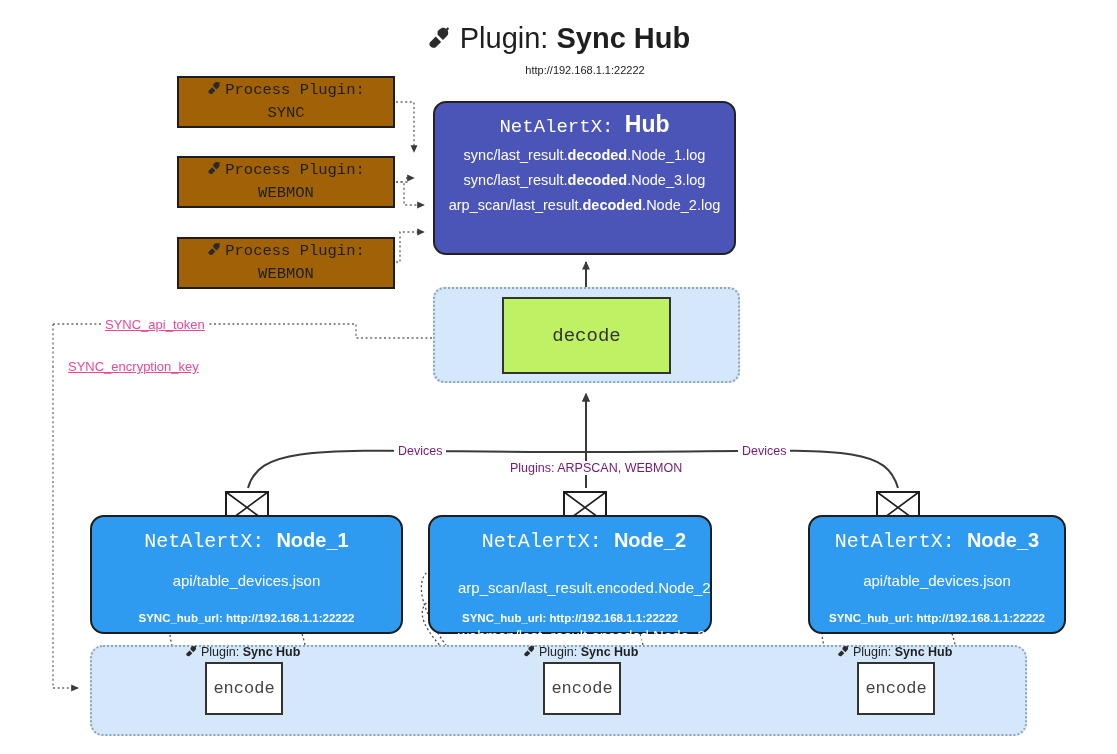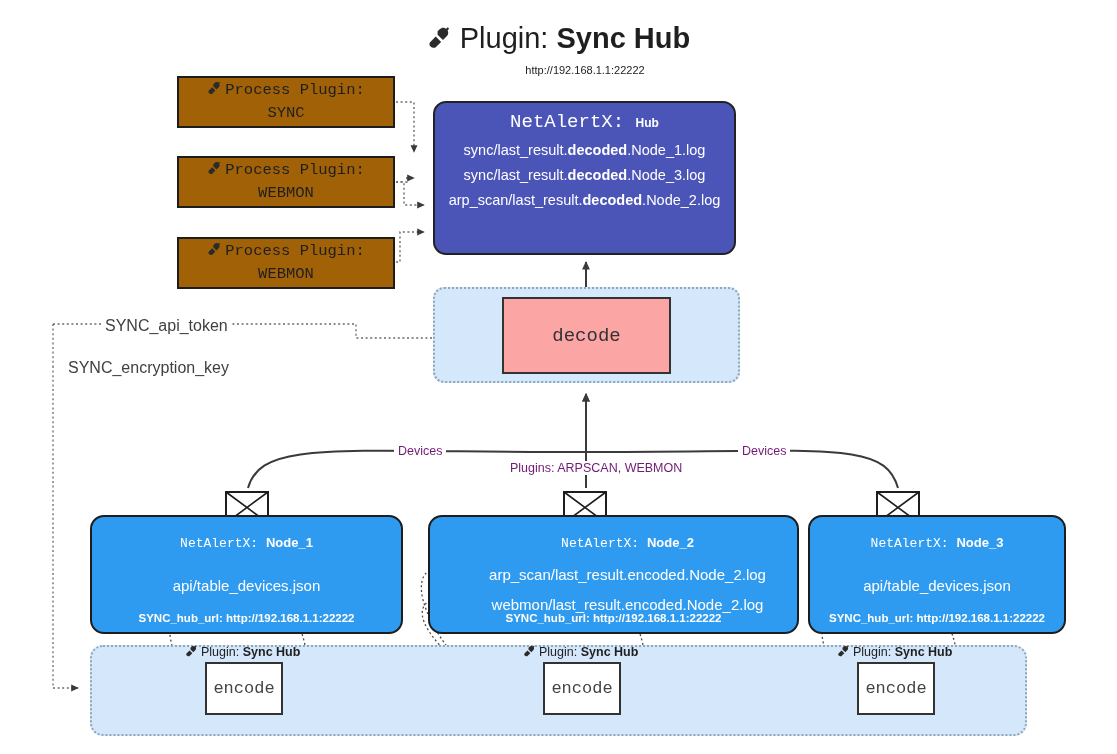--- a/index.html
+++ b/index.html
@@ -30,61 +30,61 @@
   #proc0{left:177px;top:76px;}
   #proc1{left:177px;top:156px;}
   #proc2{left:177px;top:237px;}
 
   
   .hub{position:absolute;left:433px;top:101px;width:303px;height:154px;
        background:#4b55b8;border:2px solid #222;border-radius:13px;
        box-sizing:border-box;color:#fff;padding-top:8px;}
   .hub .htitle{text-align:center;font-size:19px;
                font-family:"Liberation Mono", monospace;margin-bottom:5px;}
-  .hub .htitle b{font-family:"Liberation Sans",sans-serif;font-size:12px;}
+  .hub .htitle b{font-family:"Liberation Sans",sans-serif;font-size:23px;}
   .hub .hline{font-size:14.5px;text-align:center;line-height:25px;white-space:nowrap;}
   .hub .hline b{font-weight:bold;}
 
   
   .decode-wrap{position:absolute;left:433px;top:287px;width:307px;height:96px;
         background:#d5e7fa;border:2px dotted #8ea7bb;border-radius:11px;box-sizing:border-box;}
   .decode{position:absolute;left:502px;top:297px;width:169px;height:77px;
-          background:#fca5a5;border:2px solid #333;box-sizing:border-box;
+          background:#bef264;border:2px solid #333;box-sizing:border-box;
           display:flex;align-items:center;justify-content:center;
           font-family:"Liberation Mono", monospace;font-size:19px;color:#333;}
 
   
-  .tok{position:absolute;font-size:16px;background:#fff;padding:0 4px;color:#404040;
-       white-space:nowrap;}
+  .tok{position:absolute;font-size:13px;background:#fff;padding:0 4px;color:#ec4899;
+       white-space:nowrap;text-decoration:underline;}
   #tok0{left:101px;top:317px;}
   #tok1{left:64px;top:359px;}
 
   
   .cap{position:absolute;font-size:12.5px;background:#fff;padding:0 4px;
        white-space:nowrap;color:#701a75;}
   #cap-dev-l{left:394px;top:444px;}
   #cap-plug{left:506px;top:461px;}
   #cap-dev-r{left:738px;top:444px;}
 
   
   .node{position:absolute;height:119px;background:#2f9bf0;
         border:2px solid #1d1d1d;border-radius:14px;box-sizing:border-box;
         color:#fff;padding-top:10px;}
-  .node .ntitle{text-align:center;font-size:13px;
-        font-family:"Liberation Mono", monospace;line-height:32px;}
+  .node .ntitle{text-align:center;font-size:20px;
+        font-family:"Liberation Mono", monospace;line-height:26px;}
   .node .ntitle b{font-family:"Liberation Sans",sans-serif;}
   .node .nline{text-align:center;font-size:15px;line-height:28px;white-space:nowrap;}
   .node .nurl{position:absolute;left:0;bottom:8px;width:100%;text-align:center;
               font-size:11.5px;font-weight:600;white-space:nowrap;}
   #node0{left:90px;top:515px;width:313px;}
-  #node1{left:428px;top:515px;width:371px;padding-left:28px;}
+  #node1{left:428px;top:515px;width:284px;padding-left:28px;}
   #node2{left:808px;top:515px;width:258px;}
   #node0 .nline{margin-top:12px;}
   #node2 .nline{margin-top:12px;}
-  #node1 .nline{line-height:30px;margin-top:0;}
+  #node1 .nline{line-height:30px;margin-top:18px;}
 
   
   .env{position:absolute;width:44px;height:33px;}
   #env0{left:225px;top:491px;}
   #env1{left:563px;top:491px;}
   #env2{left:876px;top:491px;}
 
   
   .band{position:absolute;left:90px;top:645px;width:937px;height:91px;
         background:#d5e7fa;border:2px dotted #8ea7bb;border-radius:13px;box-sizing:border-box;}

